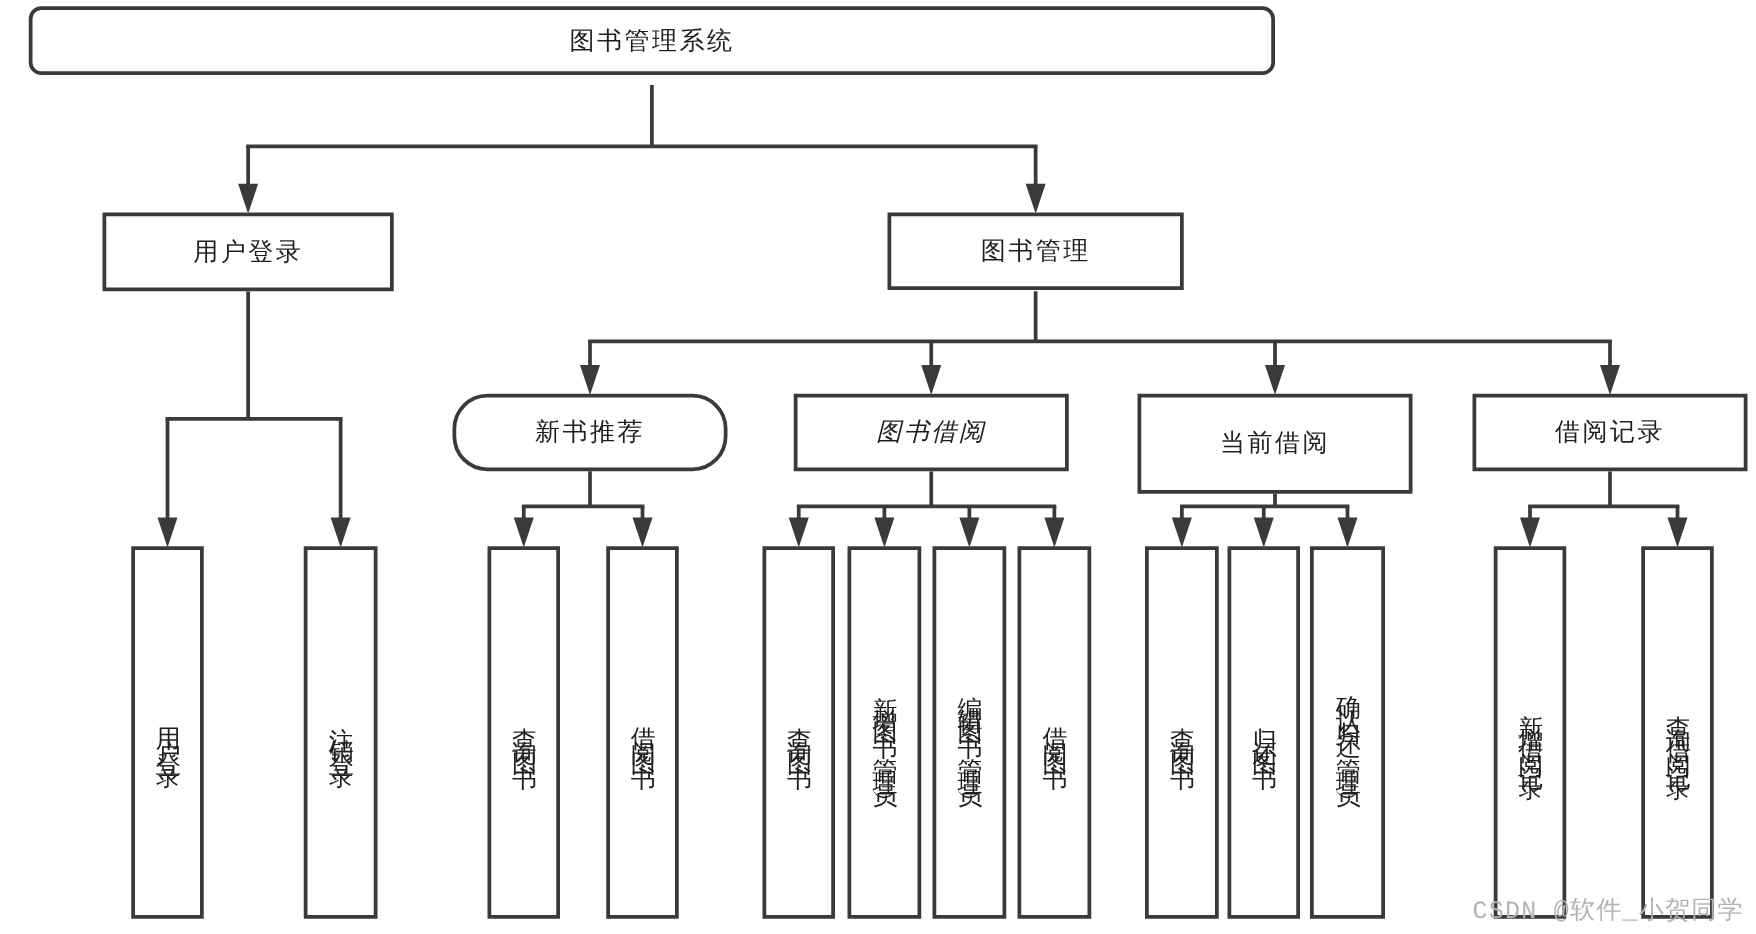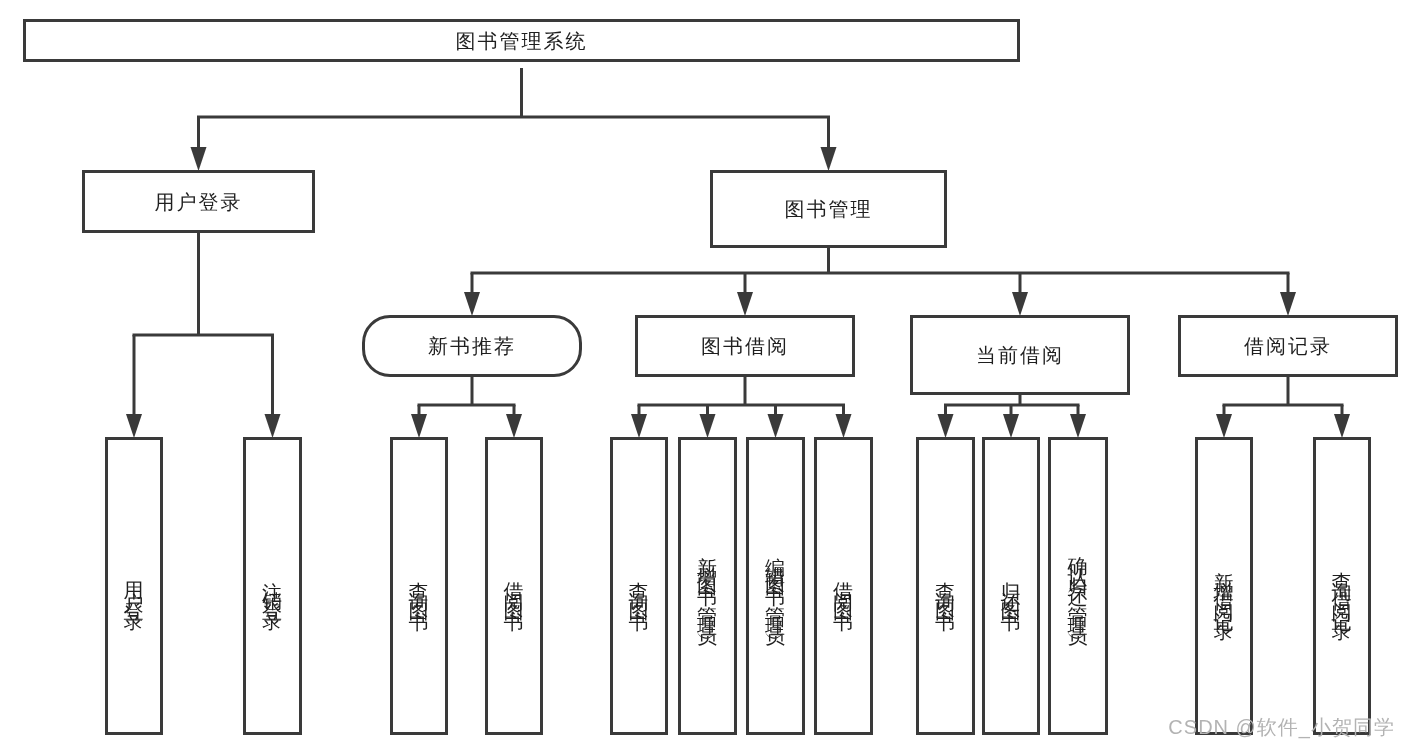--- a/index.html
+++ b/index.html
@@ -38,20 +38,21 @@
     white-space: normal;
   }
   .watermark {
     position: absolute;
     top: 714px;
     right: 10px;
     font-size: 20px;
     letter-spacing: 1px;
     color: #b3b3b3;
     z-index: 5;
+    font-family: Liberation Mono, monospace;
   }
 </style>
 </head>
 <body>
 
 <div id="canvas">
   <svg id="connector-layer" width="1405" height="747" viewBox="0 0 1405 747" xmlns="http://www.w3.org/2000/svg">
       <line x1="521.5" y1="68" x2="521.5" y2="117" stroke="#3a3a3a" stroke-width="3"></line>
       <line x1="197" y1="117" x2="830" y2="117" stroke="#3a3a3a" stroke-width="3"></line>
       <line x1="198.5" y1="117" x2="198.5" y2="154" stroke="#3a3a3a" stroke-width="3"></line>
@@ -99,25 +100,25 @@
       <line x1="1078" y1="405" x2="1078" y2="421" stroke="#3a3a3a" stroke-width="3"></line>
       <polygon points="1070,414 1086,414 1078,438" fill="#3a3a3a"></polygon>
       <line x1="1288" y1="377" x2="1288" y2="405" stroke="#3a3a3a" stroke-width="3"></line>
       <line x1="1222.5" y1="405" x2="1343.5" y2="405" stroke="#3a3a3a" stroke-width="3"></line>
       <line x1="1224" y1="405" x2="1224" y2="421" stroke="#3a3a3a" stroke-width="3"></line>
       <polygon points="1216,414 1232,414 1224,438" fill="#3a3a3a"></polygon>
       <line x1="1342" y1="405" x2="1342" y2="421" stroke="#3a3a3a" stroke-width="3"></line>
       <polygon points="1334,414 1350,414 1342,438" fill="#3a3a3a"></polygon>
     </svg>
   <div class="watermark">CSDN @软件_小贺同学</div>
-<div class="node" style="left: 23px; top: 19px; width: 997px; height: 43px;">图书管理系统</div>
+<div class="node" style="left: 23px; top: 5px; width: 997px; height: 55px; border-radius: 10px;">图书管理系统</div>
     <div class="node" style="left: 82px; top: 170px; width: 233px; height: 63px;">用户登录</div>
-    <div class="node" style="left: 710px; top: 170px; width: 237px; height: 78px;">图书管理</div>
+    <div class="node" style="left: 710px; top: 170px; width: 237px; height: 62px;">图书管理</div>
     <div class="node" style="left: 362px; top: 315px; width: 220px; height: 62px; border-radius: 28px;">新书推荐</div>
-    <div class="node" style="left: 635px; top: 315px; width: 220px; height: 62px;">图书借阅</div>
+    <div class="node" style="left: 635px; top: 315px; width: 220px; height: 62px; font-style: italic;">图书借阅</div>
     <div class="node" style="left: 910px; top: 315px; width: 220px; height: 80px;">当前借阅</div>
     <div class="node" style="left: 1178px; top: 315px; width: 220px; height: 62px;">借阅记录</div>
     <div class="node vertical" style="left: 105px; top: 437px; width: 58px; height: 298px;">用户登录</div>
     <div class="node vertical" style="left: 243px; top: 437px; width: 59px; height: 298px;">注销登录</div>
     <div class="node vertical" style="left: 390px; top: 437px; width: 58px; height: 298px;">查询图书</div>
     <div class="node vertical" style="left: 485px; top: 437px; width: 58px; height: 298px;">借阅图书</div>
     <div class="node vertical" style="left: 610px; top: 437px; width: 58px; height: 298px;">查询图书</div>
     <div class="node vertical" style="left: 678px; top: 437px; width: 59px; height: 298px;">新增图书（管理员）</div>
     <div class="node vertical" style="left: 746px; top: 437px; width: 59px; height: 298px;">编辑图书（管理员）</div>
     <div class="node vertical" style="left: 814px; top: 437px; width: 59px; height: 298px;">借阅图书</div>

